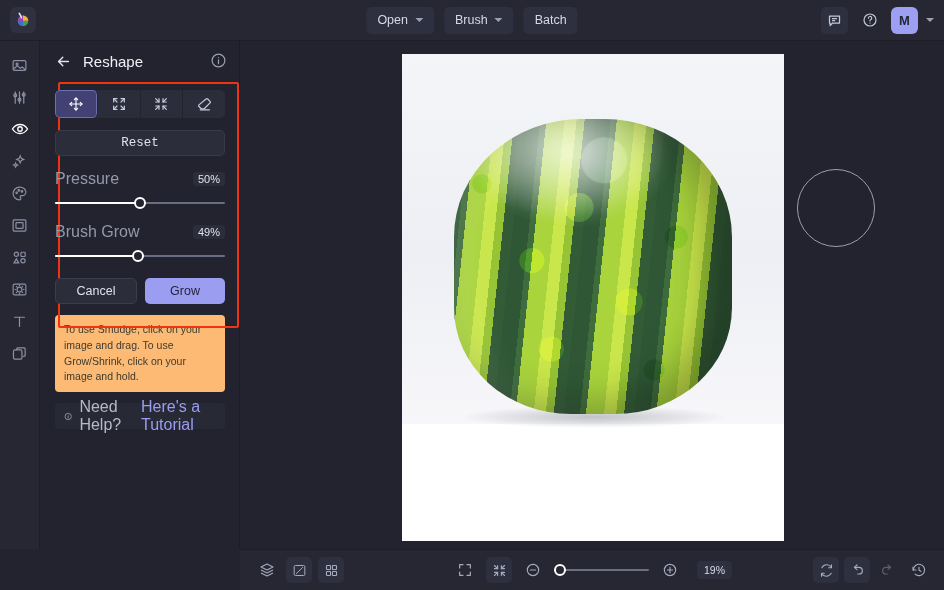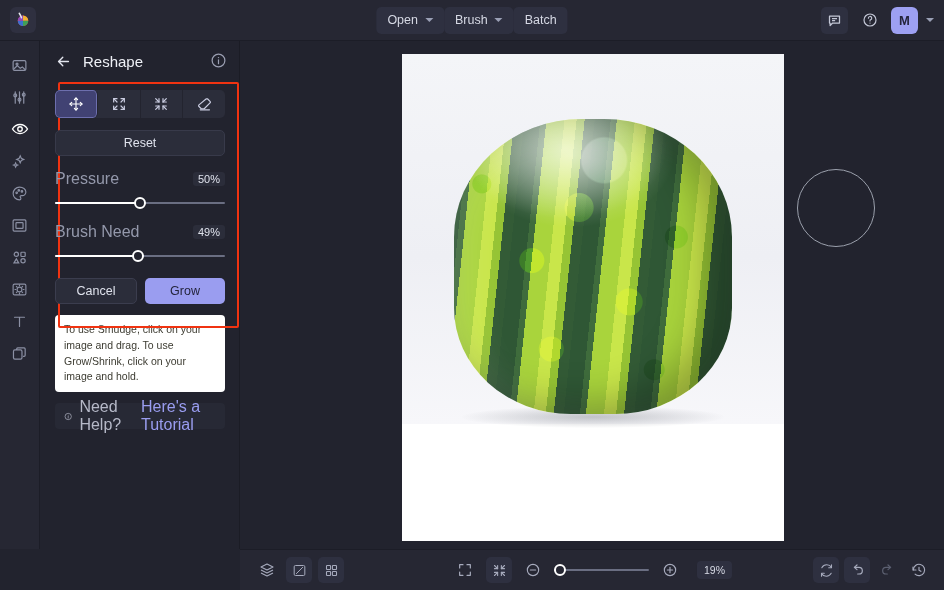--- a/index.html
+++ b/index.html
@@ -23,21 +23,21 @@
     background: #2f3040; display: flex; align-items: center; justify-content: center;
   }
   .brand-chip {
     margin-left: 10px; height: 27px; padding: 0 10px; border-radius: 5px;
     background: #2e3040; display: flex; align-items: center; gap: 7px;
     color: #d3d6e2; font-size: 12.5px; cursor: pointer;
   }
   .caret { display:inline-block; width:0;height:0;border-left:4px solid transparent;border-right:4px solid transparent;border-top:4.5px solid #9aa0b5; }
   .top-center {
     position: absolute; left: 50%; transform: translateX(-50%);
-    display: flex; align-items: center; 
+    display: flex; align-items: center; gap: 10px;
   }
   .tbtn {
     height: 27px; padding: 0 11px; border-radius: 5px; background: #2e3040;
     display: flex; align-items: center; gap: 7px; color: #d6d9e4;
     font-size: 12.5px; cursor: pointer; border: none;
     font-family: "Liberation Sans", sans-serif;
   }
   .top-right {
     position: absolute; right: 10px; display: flex; align-items: center; gap: 8px;
   }
@@ -96,21 +96,21 @@
     cursor: pointer; border-right: 1px solid #23242f;
   }
   .tool:last-child { border-right: none; }
   .tool.active { background: #414273; box-shadow: inset 0 0 0 1px #6d6fae; border-radius: 5px; }
   .tool svg { stroke: #c9cce0; }
   .tool.active svg { stroke: #ffffff; }
 
   .reset-btn {
     margin-top: 12px; width: 100%; height: 26px; border-radius: 5px;
     background: #2b2d3a; border: 1px solid #383a4a; color: #dfe2ec;
-    font-size: 12.5px; cursor: pointer; font-family: Liberation Sans, sans-serif;
+    font-size: 12.5px; cursor: pointer; font-family: Liberation Mono, monospace;
   }
 
   .slider-group { margin-top: 14px; }
   .slider-label-row {
     display: flex; align-items: center; justify-content: space-between;
     margin-bottom: 9px;
   }
   .slider-label { color: #9498ab; font-size: 16px; }
   .slider-val {
     color: #dfe2ec; font-size: 11px; background: #2b2d3a; border-radius: 3px;
@@ -133,21 +133,21 @@
 
   .action-row { margin-top: 16px; display: flex; gap: 8px; }
   .btn {
     flex: 1; height: 26px; border-radius: 5px; font-size: 12.5px; cursor: pointer;
     border: none; font-family: "Liberation Sans", sans-serif;
   }
   .btn-cancel { background: #2b2d3a; border: 1px solid #3b3d4e; color: #dfe2ec; }
   .btn-apply { background: #9a9df0; color: #24253c; }
 
   .hint {
-    margin: 11px 14px 0 14px; background: #ffffff; border-radius: 4px;
+    margin: 11px 14px 0 14px; background: #fdba74; border-radius: 4px;
     padding: 7px 9px; color: #3c3b31; font-size: 10.5px; line-height: 1.5;
   }
   .need-help {
     margin: 11px 14px 0 14px; background: #272935; border-radius: 4px;
     height: 26px; display: flex; align-items: center; gap: 7px; padding: 0 9px;
     font-size: 16px; color: #b6b9c8; cursor: pointer;
   }
   .need-help a { color: #9a9df0; text-decoration: none; }
 
   
@@ -421,21 +421,21 @@
         </div>
         <div class="slider-track">
           <div class="slider-fill" style="width:50%"></div>
           <div class="slider-knob" style="left:50%"></div>
         </div>
       </div>
 
       
       <div class="slider-group">
         <div class="slider-label-row">
-          <span class="slider-label">Brush Need</span>
+          <span class="slider-label">Brush Grow</span>
           <span class="slider-val">49%</span>
         </div>
         <div class="slider-track">
           <div class="slider-fill" style="width:49%"></div>
           <div class="slider-knob" style="left:49%"></div>
         </div>
       </div>
 
       
 

